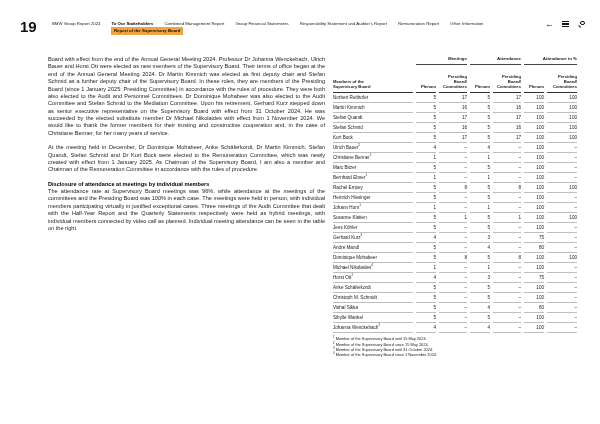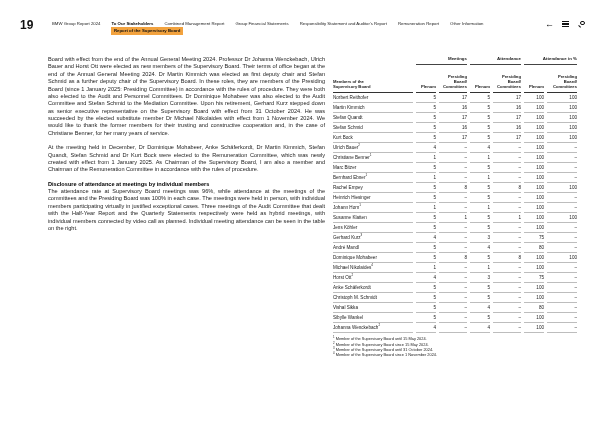--- a/index.html
+++ b/index.html
@@ -2,21 +2,21 @@
 <html><head>
 <meta charset="utf-8">
 <style>
   * { margin:0; padding:0; box-sizing:border-box; }
   html,body { background:#e9e9e9; }
   body { font-family:"Liberation Sans", sans-serif; }
   .page { position:relative; width:600px; height:424px; background:#ffffff; overflow:hidden; color:#1a1a1a; }
 
   
   .top { position:absolute; top:16px; left:0; right:0; height:26px; }
-  .pagenum { position:absolute; left:20px; top:2px; font-size:12px; font-weight:bold; color:#111; }
+  .pagenum { position:absolute; left:20px; top:2px; font-size:15px; font-weight:bold; color:#111; }
   .nav { position:absolute; left:52px; top:6px; display:flex; gap:11px; align-items:flex-start; }
   .nav-item { font-size:4.3px; color:#222; white-space:nowrap; position:relative; line-height:1; }
   .nav-item.active { font-weight:bold; color:#000; }
   .sub-tag { position:absolute; left:0; top:5px; padding:2px 2.5px 1.5px 2.5px; font-size:4.3px; font-weight:bold; white-space:nowrap; color:#111; line-height:1; }
   .icons { position:absolute; right:15px; top:3px; display:flex; gap:8px; align-items:center; height:10px; }
   .back { font-size:9px; font-weight:bold; line-height:9px; color:#111; cursor:pointer; }
   .menu { width:7px; height:6.5px; display:flex; flex-direction:column; justify-content:space-between; cursor:pointer; }
   .menu i { display:block; height:1.1px; background:#111; }
   .search { position:relative; width:8px; height:8px; cursor:pointer; }
   .search .lens { position:absolute; top:0.5px; right:0.5px; width:4.4px; height:4.4px; border:1.1px solid #111; border-radius:50%; }

